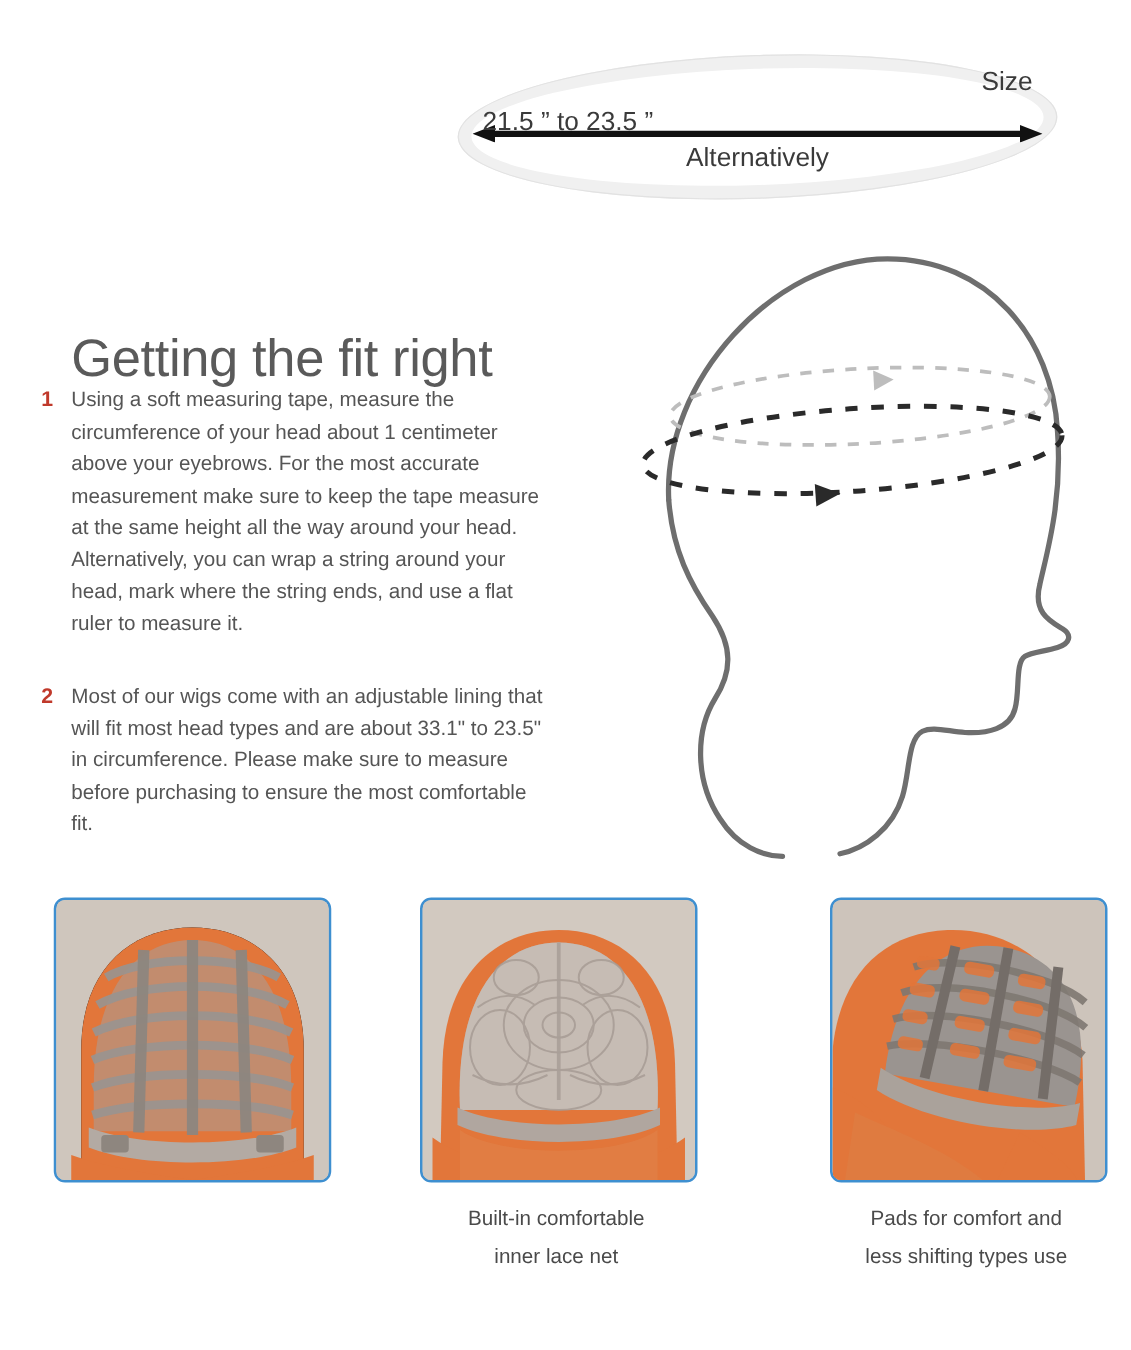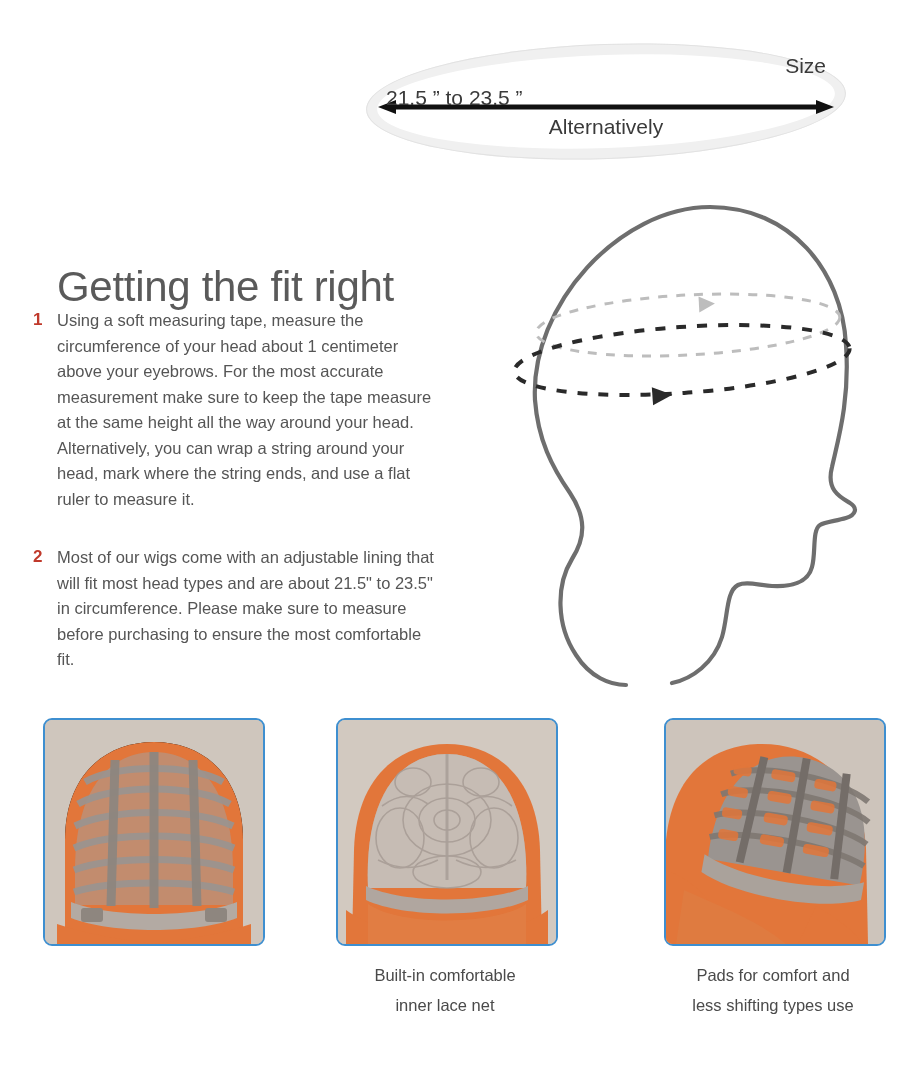--- a/index.html
+++ b/index.html
@@ -185,21 +185,21 @@
 
 <div class="heading">Getting the fit right</div>
 
 <div class="step step-1">
   <div class="step-num">1</div>
   <div class="step-text">Using a soft measuring tape, measure the circumference of your head about 1 centimeter above your eyebrows. For the most accurate measurement make sure to keep the tape measure at the same height all the way around your head. Alternatively, you can wrap a string around your head, mark where the string ends, and use a flat ruler to measure it.</div>
 </div>
 
 <div class="step step-2">
   <div class="step-num">2</div>
-  <div class="step-text">Most of our wigs come with an adjustable lining that will fit most head types and are about 21.5" to 23.5" in circumference. Please make sure to measure before purchasing to ensure the most comfortable fit.</div>
+  <div class="step-text">Most of our wigs come with an adjustable lining that will fit most head types and are about 33.1" to 23.5" in circumference. Please make sure to measure before purchasing to ensure the most comfortable fit.</div>
 </div>
 
 <svg class="head-figure" viewBox="0 0 430 520">
 
   <path d="M 75 215
            C 70 120, 160 22, 250 22
            C 330 22, 382 85, 386 160
            C 390 215, 378 255, 372 282
            C 366 305, 380 312, 390 318
            C 398 323, 396 330, 386 333

